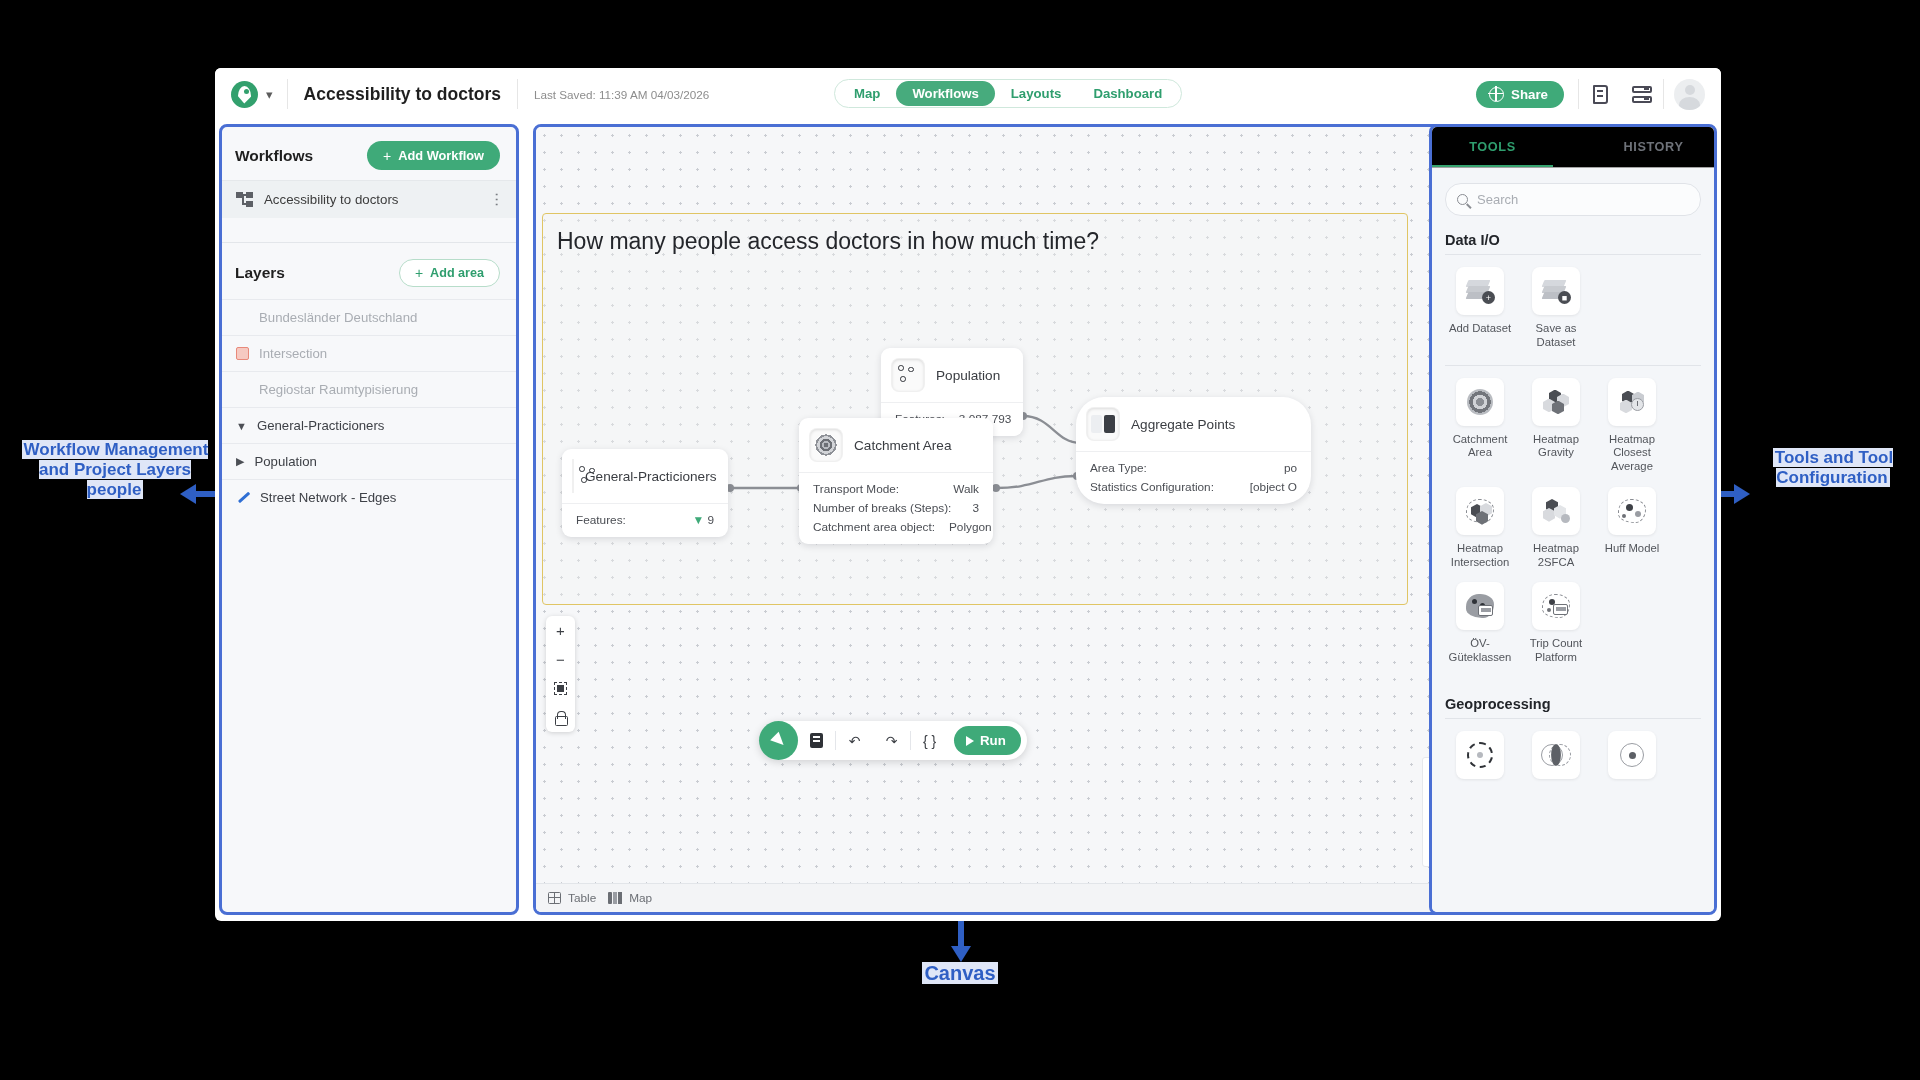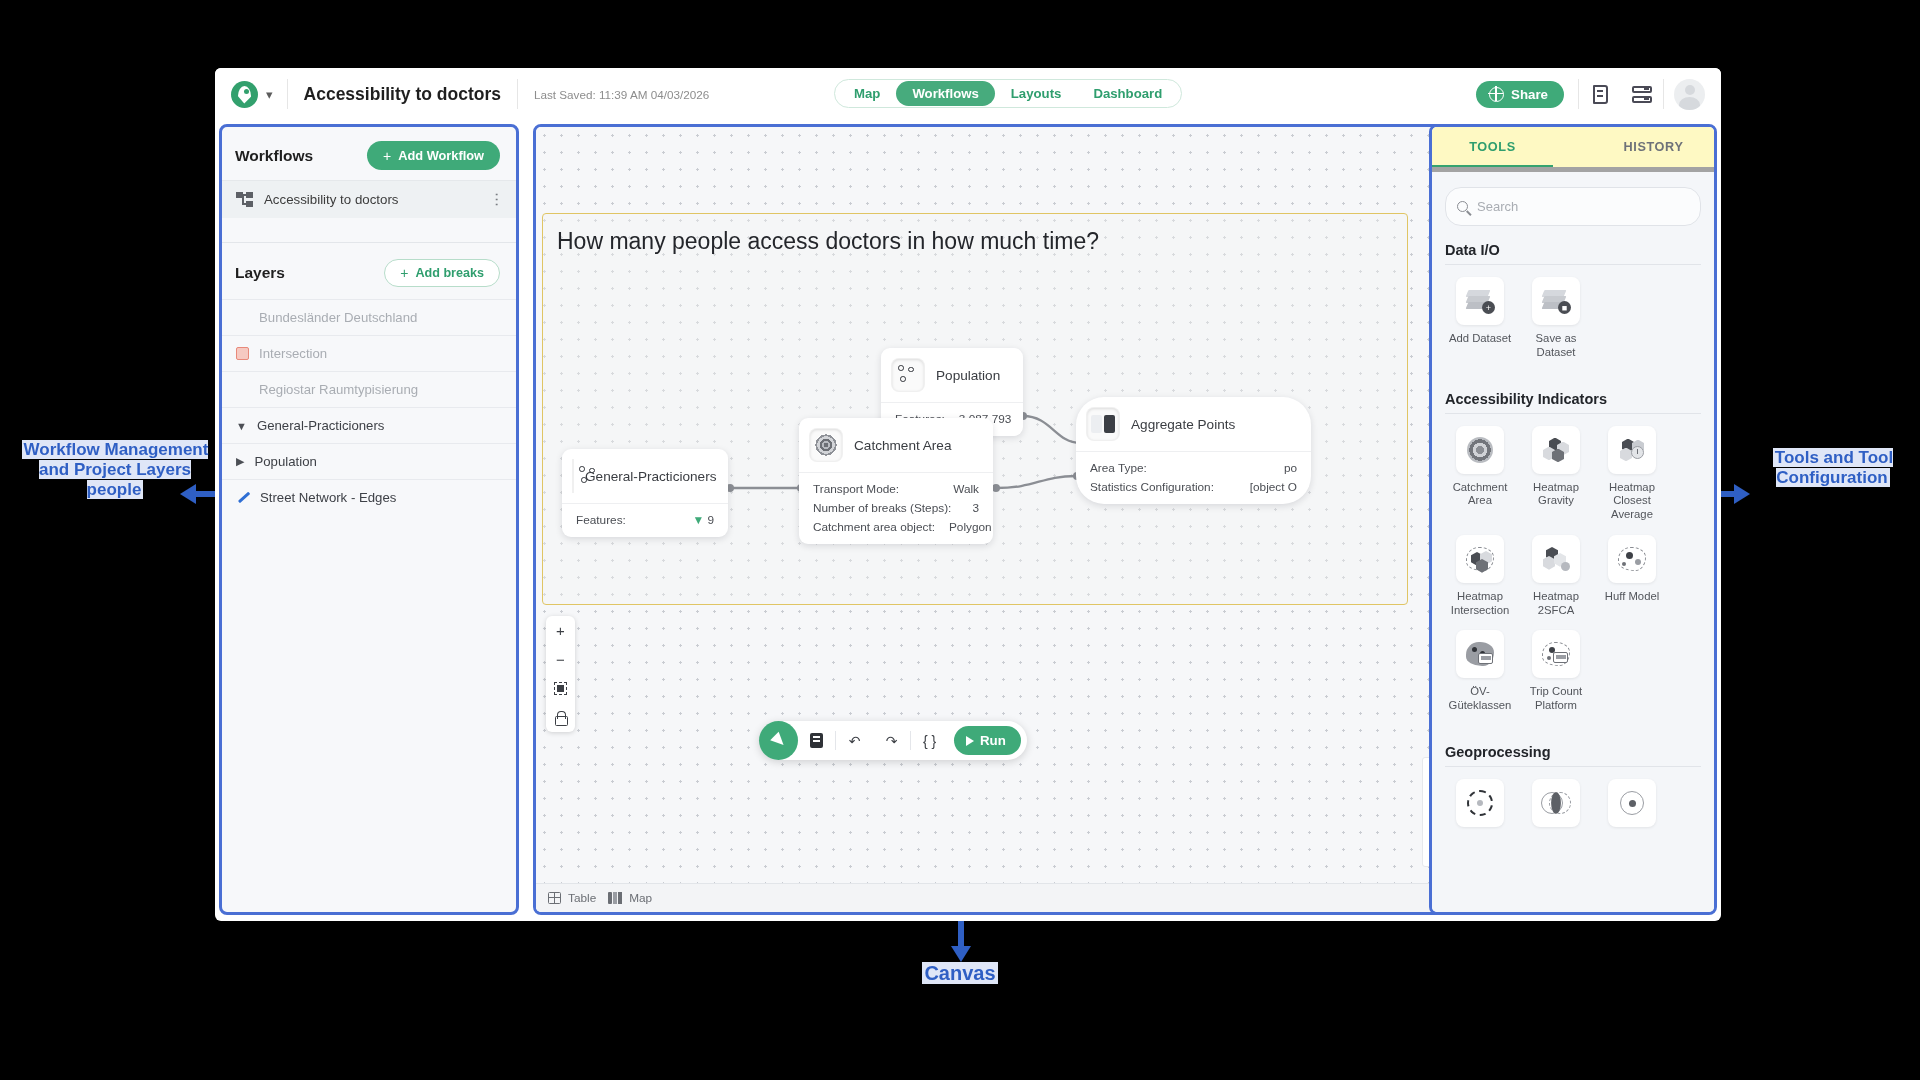--- a/index.html
+++ b/index.html
@@ -237,25 +237,25 @@
   .ic-table::before{content:"";position:absolute;left:-1.5px;top:3.5px;width:13px;height:1.3px;background:#6b6e74;}
   .ic-table::after{content:"";position:absolute;left:4.5px;top:-1.5px;width:1.3px;height:12px;background:#6b6e74;}
   .ic-map{width:14px;height:12px;position:relative;}
   .ic-map i{position:absolute;top:0;width:4px;height:12px;background:#6b6e74;}
   .ic-map i:nth-child(1){left:0;border-radius:1px;}
   .ic-map i:nth-child(2){left:5px;background:#9a9da3;}
   .ic-map i:nth-child(3){left:10px;}
 
   
   .rp-inner{position:absolute;inset:0;border-radius:5px;overflow:hidden;background:#f4f6f9;}
-  .rp-tabs{display:flex;background:#fef9c3;border-bottom:5px solid #a3a3a3;gap:40px;}
+  .rp-tabs{display:flex;background:#000000;border-bottom:1px solid #a3a3a3;gap:40px;}
   .rp-tab{flex:1;text-align:center;padding:13px 0 11px;font-size:12.7px;letter-spacing:0.6px;color:#6e7279;font-weight:600;}
   .rp-tab.active{color:#2f9e6e;border-bottom:2.5px solid #35a36f;}
   .search-box{
-    margin:15px 13px 0 13px;height:39px;background:#fbfcfd;border:1px solid #e0e3e8;border-radius:16px;
+    margin:15px 13px 0 13px;height:33px;background:#fbfcfd;border:1px solid #e0e3e8;border-radius:16px;
     display:flex;align-items:center;gap:9px;padding:0 11px;
   }
   .mag{width:11px;height:11px;border:1.7px solid #8a8d93;border-radius:50%;position:relative;flex:none;}
   .mag::after{content:"";position:absolute;right:-4px;bottom:-3px;width:5.5px;height:1.7px;background:#8a8d93;transform:rotate(45deg);}
   .search-ph{font-size:13px;color:#a9adb3;}
   .sect-title{font-size:14.5px;color:#22252a;font-weight:600;padding:16px 13px 6px 13px;}
   .sect-rule{height:1px;background:#e1e4e9;margin:0 13px;}
   .tool-grid{display:flex;flex-wrap:wrap;padding:12px 10px 2px 10px;}
   .tool{width:76px;display:flex;flex-direction:column;align-items:center;margin-bottom:13px;}
   .tool-ico{
@@ -388,21 +388,21 @@
           <span class="wf-item-label">Accessibility to doctors</span>
           <span class="kebab">⋯</span>
         </div>
 
         <div class="lp-divider"></div>
 
         <div class="layers-head">
           <span class="lp-title">Layers</span>
           <span class="btn-green-outline">
             <span class="plus">+</span>
-            <span>Add breaks</span>
+            <span>Add area</span>
           </span>
         </div>
 
         <div class="layer-row">
           <span style="width:13px"></span>
           <span>Bundesländer Deutschland</span>
         </div>
         <div class="layer-row">
           <span class="swatch-red"></span>
           <span>Intersection</span>
@@ -612,21 +612,20 @@
                   <i></i>
                   <i></i>
                   <i></i>
                   <span class="badge">■</span>
                 </span>
             </span>
             <span class="tool-lbl">Save as Dataset</span>
           </div>
         </div>
 
-        <div class="sect-title">Accessibility Indicators</div>
         <div class="sect-rule"></div>
         <div class="tool-grid">
 
           <div class="tool">
             <span class="tool-ico">
                 <span class="circ-dark"></span>
               </span>
             <span class="tool-lbl">Catchment Area</span>
           </div>
           <div class="tool">

